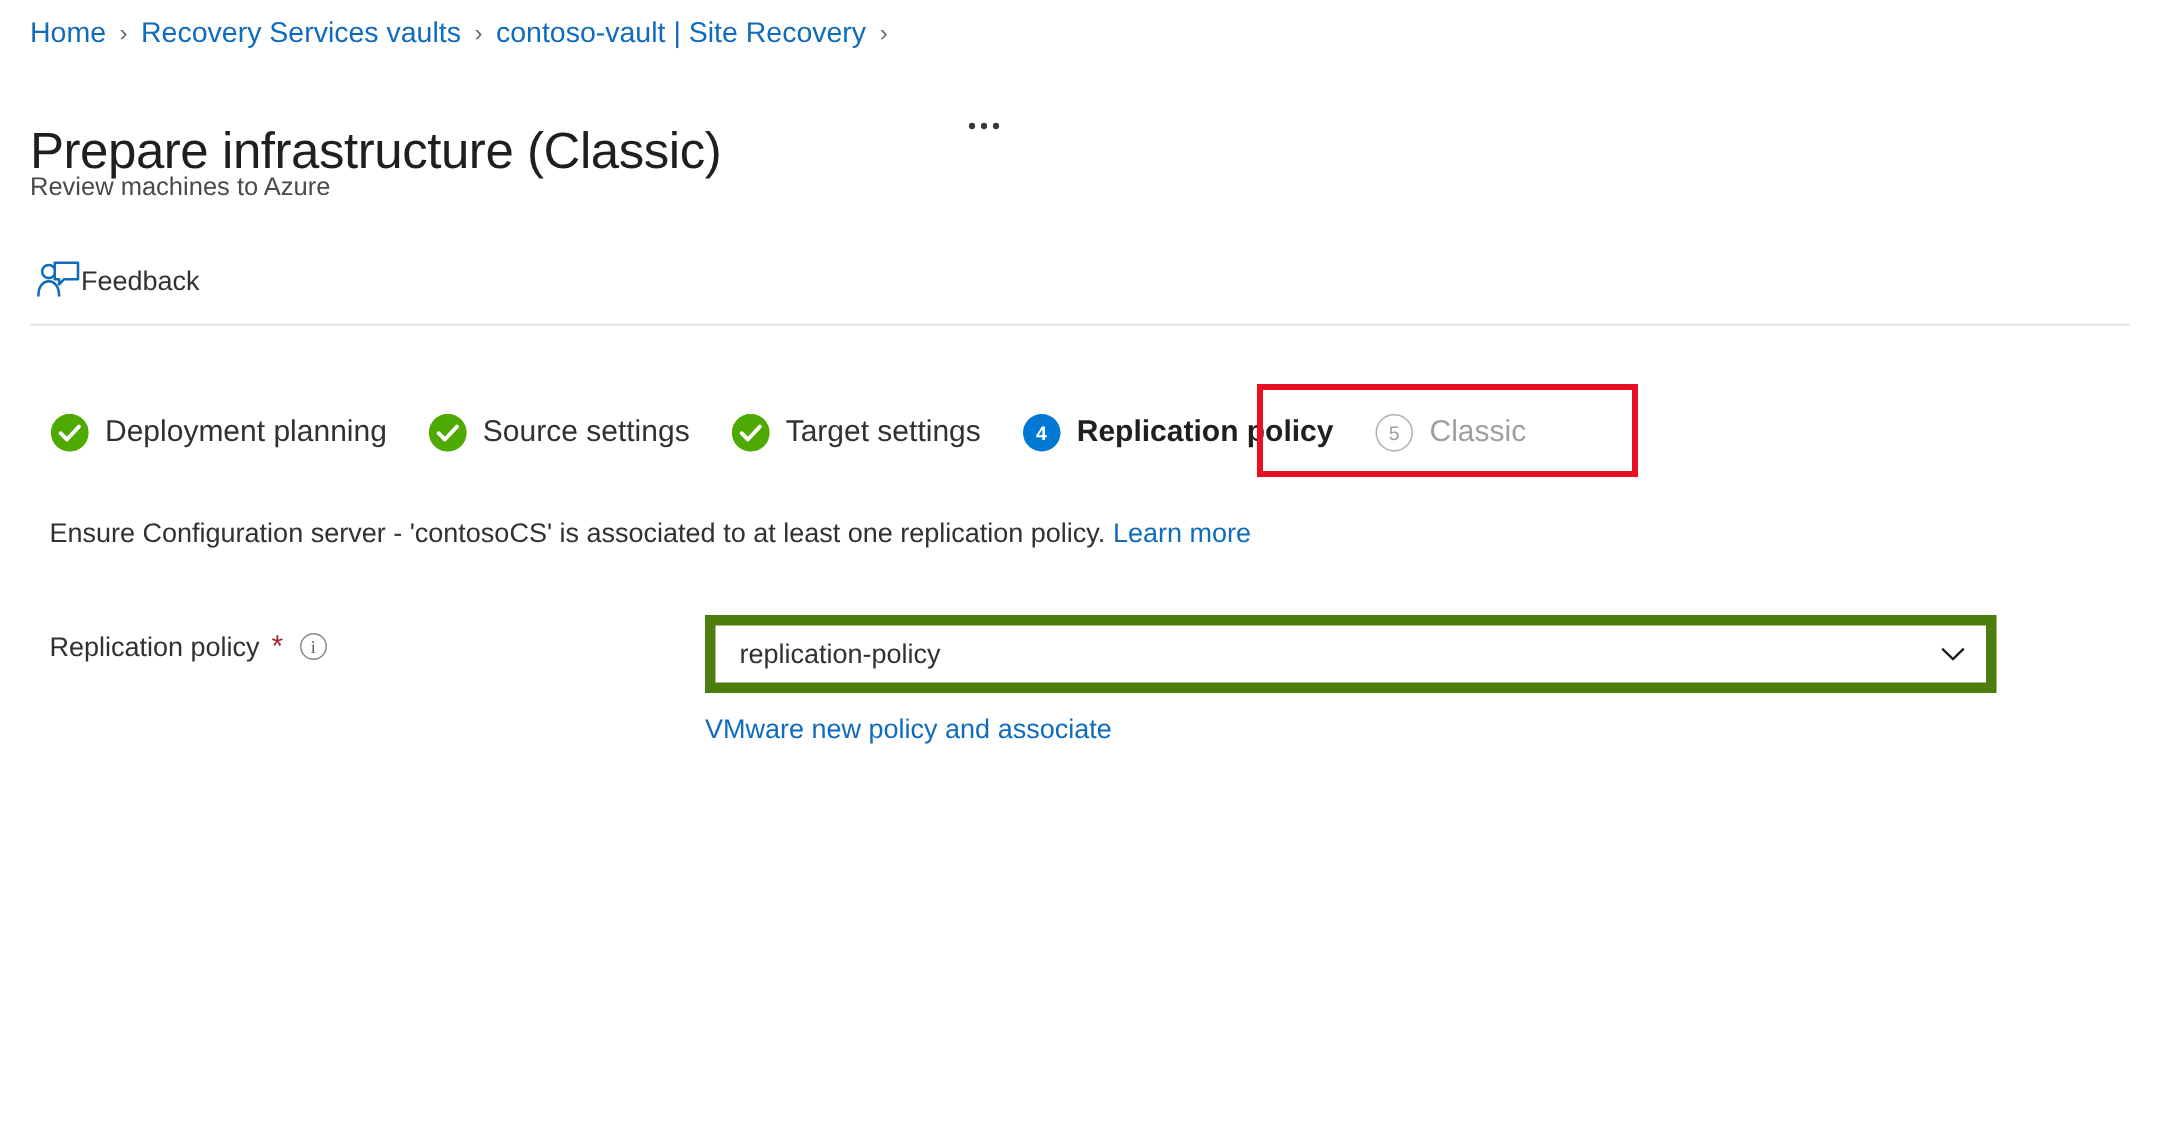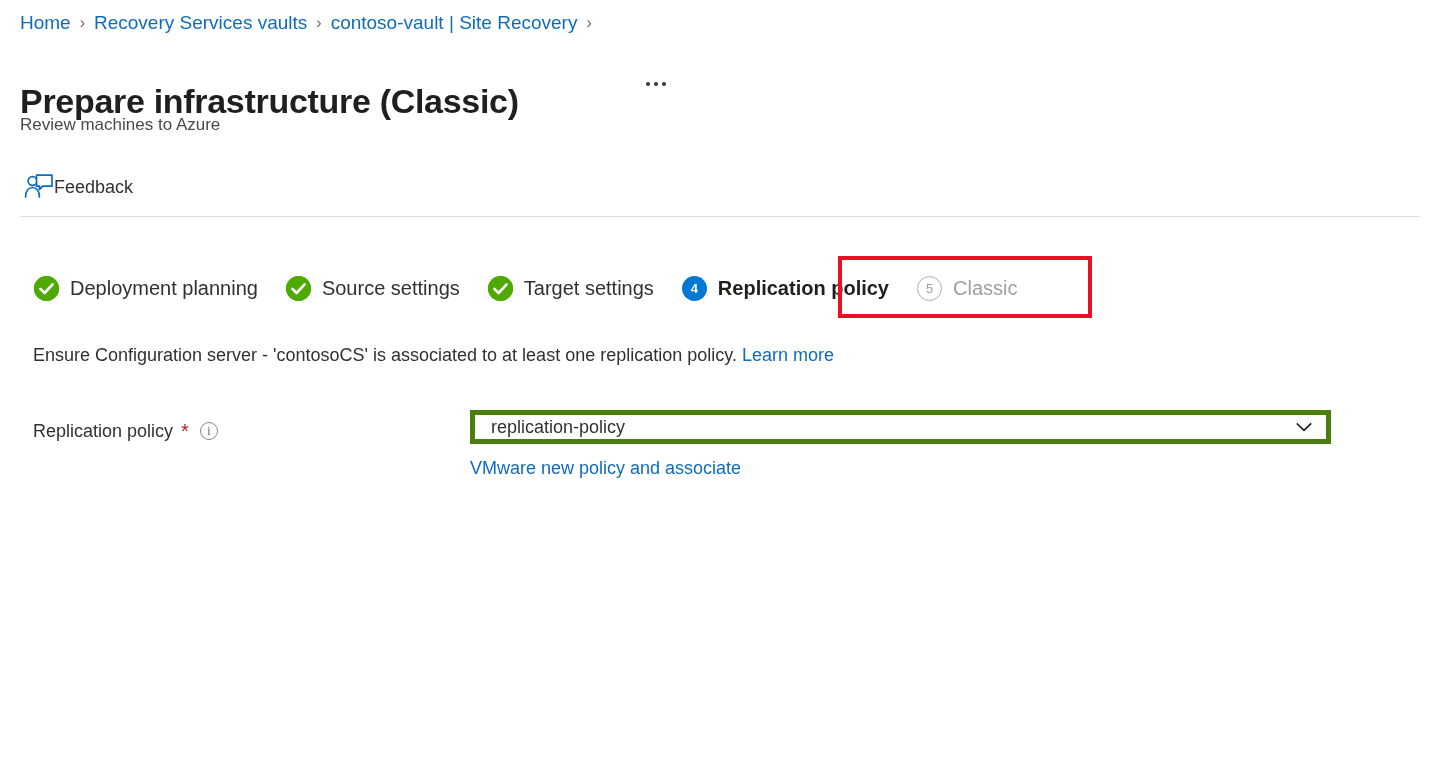--- a/index.html
+++ b/index.html
@@ -38,21 +38,21 @@
     display: inline-block;
   }
 
   
   .page-title {
     position: absolute;
     left: 20px;
     top: 56px;
     font-size: 34px;
     line-height: 44px;
-    font-weight: bold;
+    font-weight: normal;
     color: #201f1e;
     letter-spacing: -0.3px;
   }
   .title-ellipsis {
     position: absolute;
     left: 641px;
     top: 71px;
     width: 30px;
     height: 26px;
     cursor: pointer;
@@ -221,22 +221,22 @@
     align-items: center;
     justify-content: center;
     font-family: "Liberation Serif", serif;
     cursor: pointer;
     margin-left: 4px;
     flex: 0 0 18px;
   }
   .field-control { flex: 1 1 auto; }
   .select-box {
     position: relative;
-    height: 34px;
-    border: 5px solid #4d7c0f;
+    height: 52px;
+    border: 7px solid #4d7c0f;
     background: #ffffff;
     display: flex;
     align-items: center;
     padding: 0 12px 0 16px;
     cursor: pointer;
     width: 861px;
   }
   .select-value {
     font-size: 18px;
     line-height: 24px;

